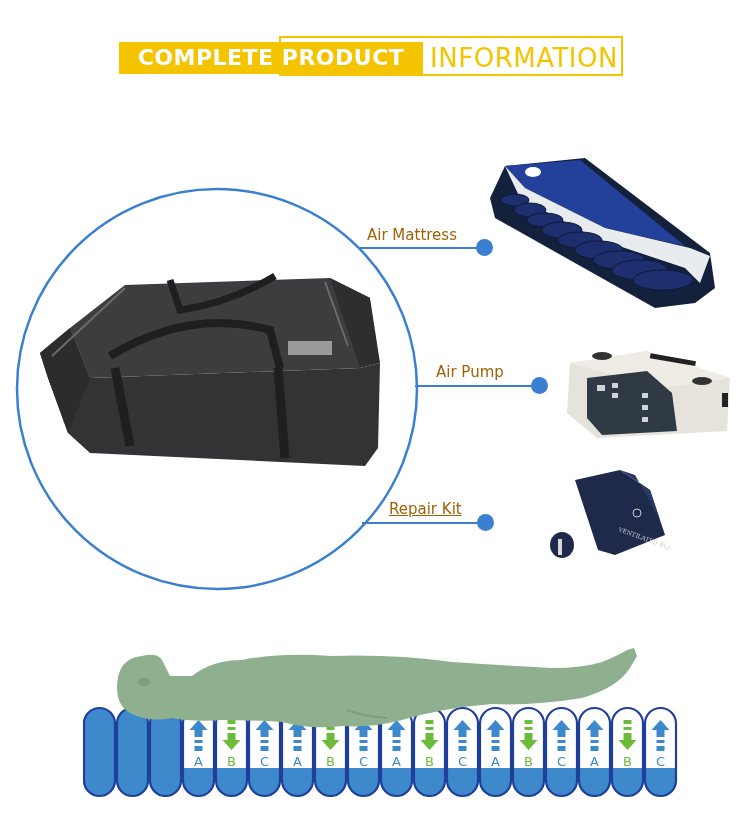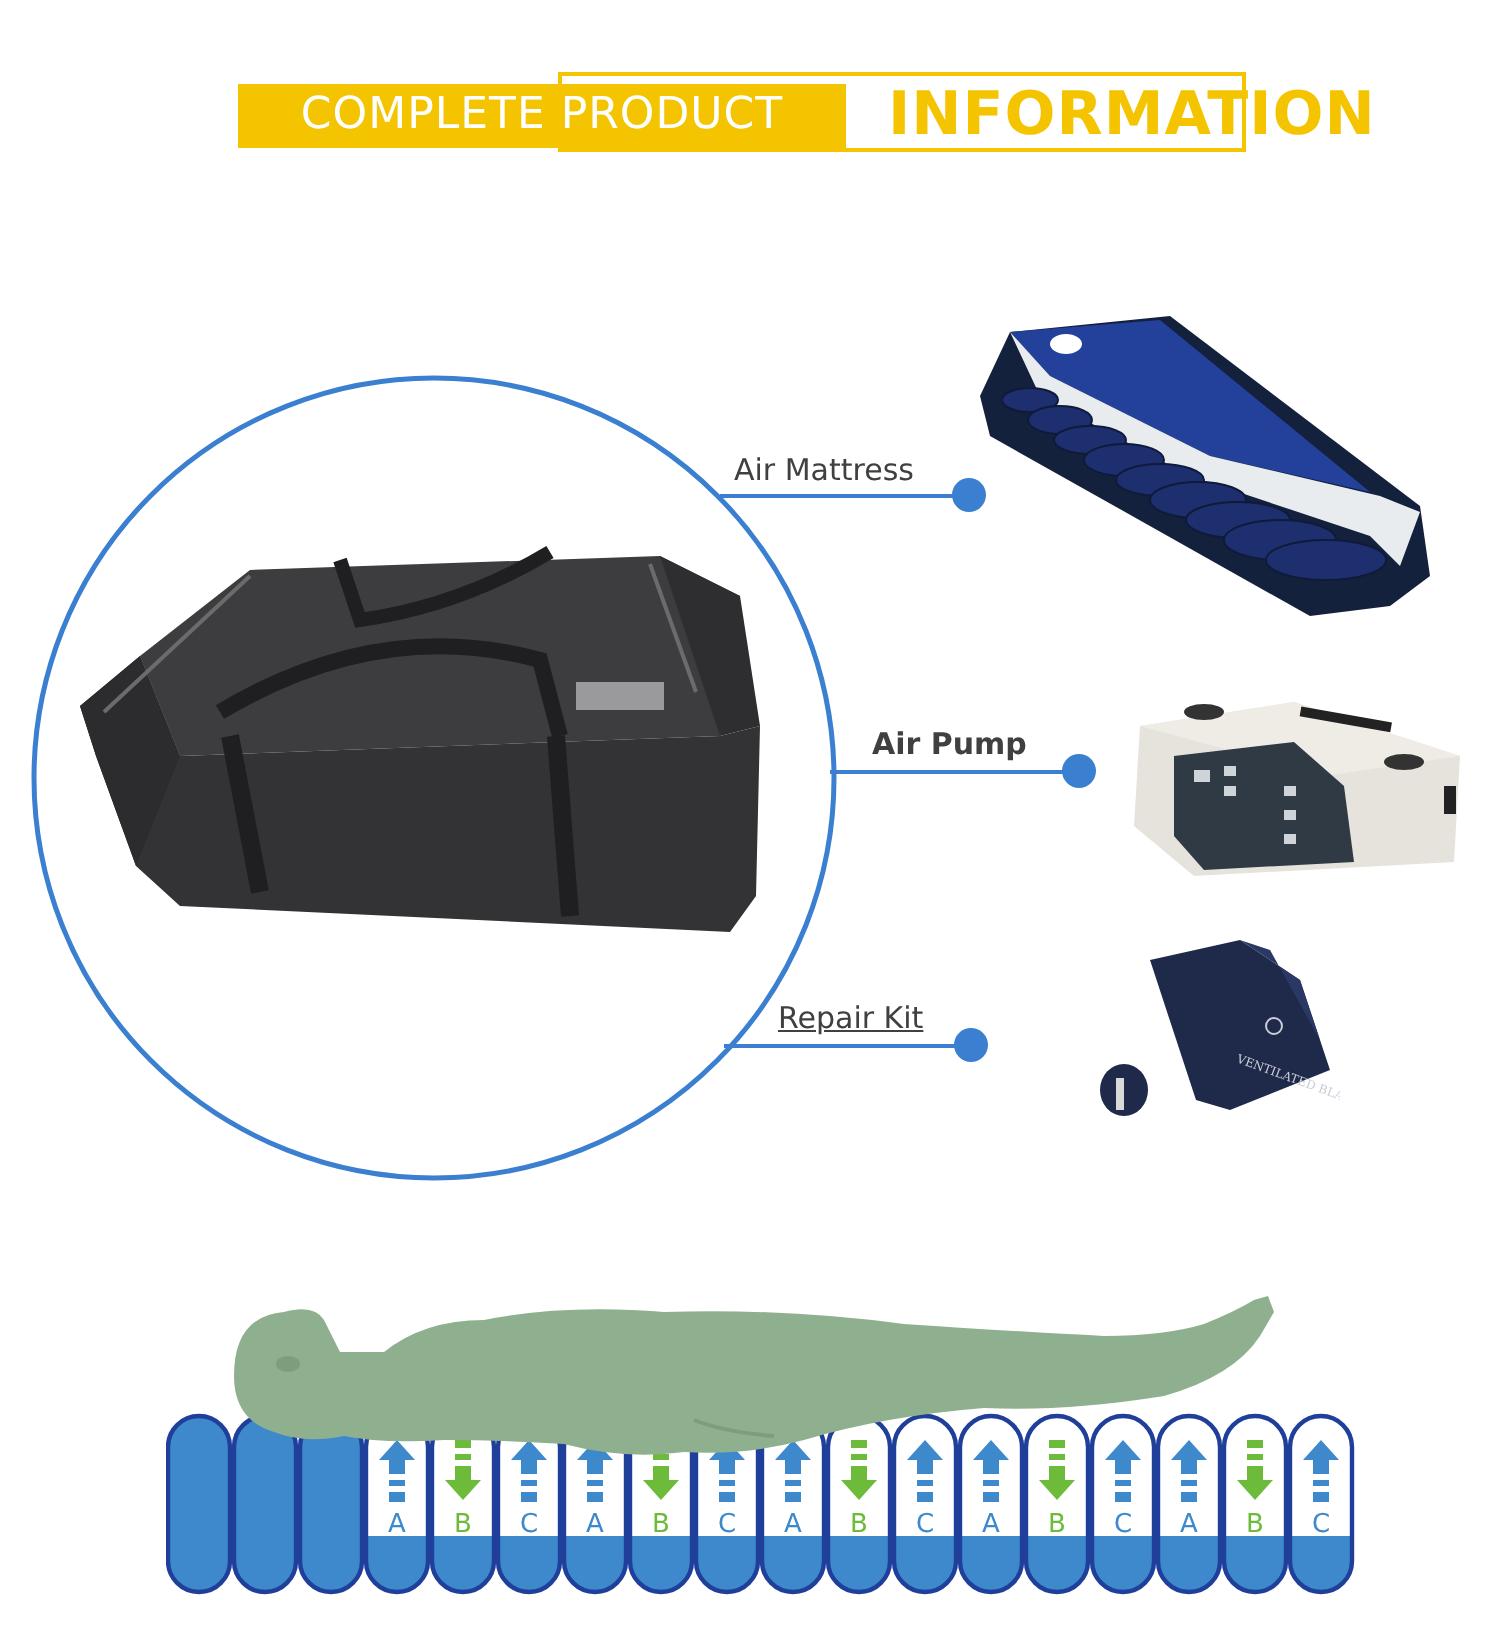--- a/index.html
+++ b/index.html
@@ -2,25 +2,25 @@
 <html><head>
 <meta charset="utf-8">
 <style>
   html, body { margin:0; padding:0; background:#ffffff; }
   body { width:750px; height:814px; position:relative; overflow:hidden; font-family:"Liberation Sans", sans-serif; }
   .abs { position:absolute; }
 
   
   .hdr-fill { left:119px; top:42px; width:304px; height:32px; background:#f5c400; }
   .hdr-outline { left:279px; top:36px; width:344px; height:40px; border:2px solid #f5c400; box-sizing:border-box; }
-  .hdr-text1 { left:119px; top:42px; width:304px; height:32px; line-height:32px; color:#ffffff; font-weight:normal; font-size:22px; letter-spacing:0.5px; text-align:center; font-family:"DejaVu Sans", sans-serif; }
-  .hdr-text2 { left:444px; top:42px; width:196px; height:32px; line-height:32px; color:#f5c400; font-weight:bold; font-size:30px; letter-spacing:0.5px; text-align:center; font-family:"DejaVu Sans", sans-serif; }
+  .hdr-text1 { left:119px; top:42px; width:304px; height:32px; line-height:32px; color:#ffffff; font-weight:bold; font-size:22px; letter-spacing:0.5px; text-align:center; font-family:"DejaVu Sans", sans-serif; }
+  .hdr-text2 { left:426px; top:42px; width:196px; height:32px; line-height:32px; color:#f5c400; font-weight:normal; font-size:26px; letter-spacing:0.5px; text-align:center; font-family:"DejaVu Sans", sans-serif; }
 
   
-  .label { font-size:15px; color:#404040; font-family:"DejaVu Sans", sans-serif; }
+  .label { font-size:15px; color:#a16207; font-family:"DejaVu Sans", sans-serif; }
   .dot { width:17px; height:17px; border-radius:50%; background:#3a7fd0; }
   .line { height:2px; background:#3a7fd0; }
 
   svg { display:block; }
 </style>
 </head>
 <body>
 
 <div class="abs hdr-outline"></div>
 <div class="abs hdr-fill"></div>
@@ -53,21 +53,21 @@
     <path d="M248 100 L255 190" stroke="#1f1f21" stroke-width="9" fill="none"></path>
 
     <rect x="258" y="73" width="44" height="14" fill="#9a9a9c"></rect>
   </svg>
 </div>
 
 <div class="abs label" style="left:367px;top:226px;">Air Mattress</div>
 <div class="abs line" style="left:360px;top:247px;width:122px;"></div>
 <div class="abs dot" style="left:476px;top:239px;"></div>
 
-<div class="abs label" style="left:436px;top:363px;font-weight:bold;">Air Pump</div>
+<div class="abs label" style="left:436px;top:363px;">Air Pump</div>
 <div class="abs line" style="left:415px;top:385px;width:125px;"></div>
 <div class="abs dot" style="left:531px;top:377px;"></div>
 
 <div class="abs label" style="left:389px;top:500px;text-decoration:underline;">Repair Kit</div>
 <div class="abs line" style="left:362px;top:522px;width:122px;"></div>
 <div class="abs dot" style="left:477px;top:514px;"></div>
 
 <div class="abs" style="left:485px;top:158px;width:240px;height:165px;">
   <svg width="240" height="165" viewBox="0 0 240 165">
     <path d="M5 40 L20 8 L100 0 L225 95 L230 130 L210 145 L170 150 L10 60 Z" fill="#14213d"></path>

